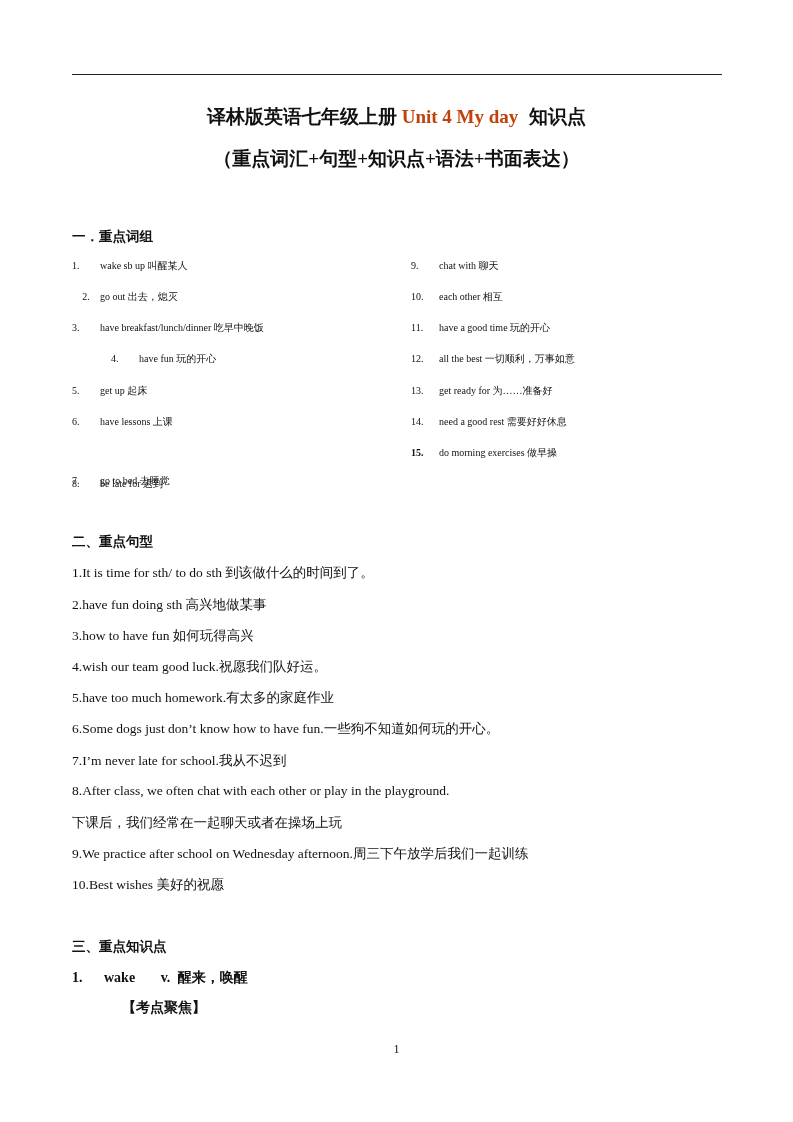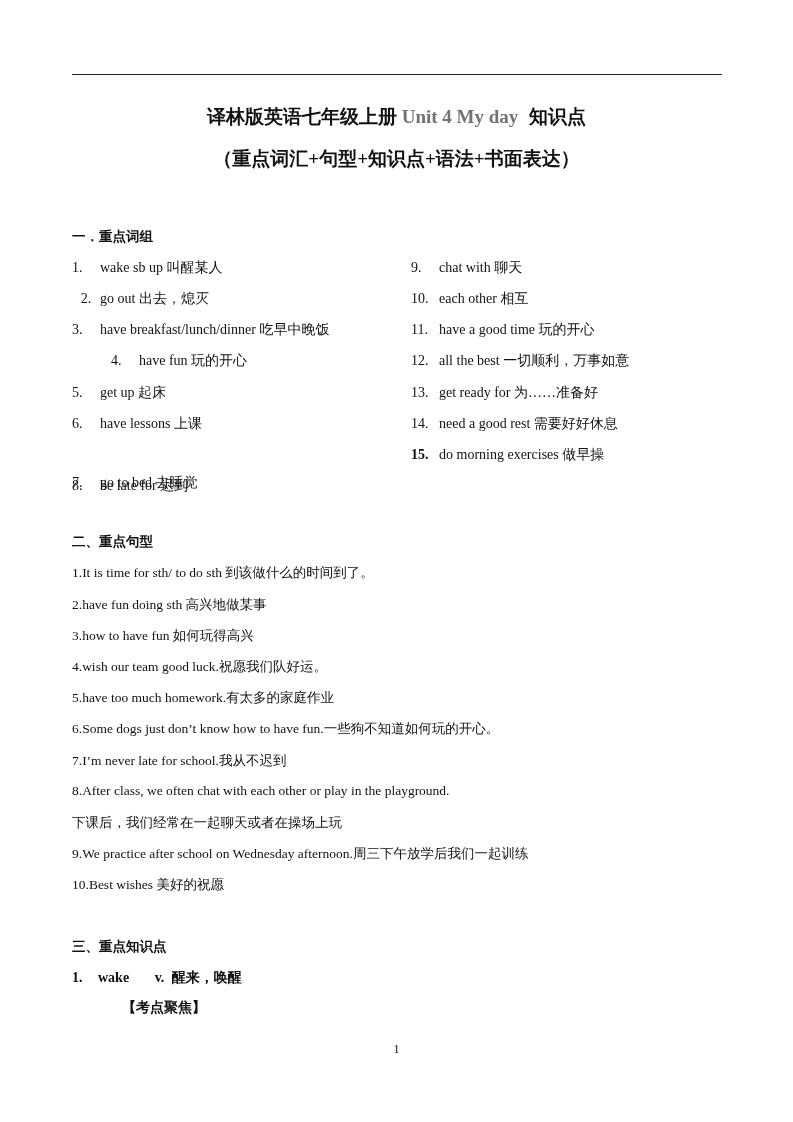--- a/index.html
+++ b/index.html
@@ -1,24 +1,24 @@
 <!DOCTYPE html>
 <html><head>
 <meta charset="utf-8">
 <style>
   html, body { margin: 0; padding: 0; background: #ffffff; }
   body { width: 793px; height: 1122px; position: relative; overflow: hidden;
          font-family: "Liberation Serif", "DejaVu Serif", serif; color: #111; }
   .hr { position: absolute; left: 72px; top: 74px; width: 650px; height: 1px; background: #222; }
   .title { position: absolute; left: 0; width: 793px; text-align: center; font-weight: bold; font-size: 19px; }
   .title1 { top: 104px; }
-  .title1 .en { color: #737373; text-align: center; }
+  .title1 .en { color: #c2410c; text-align: center; }
   .title2 { top: 146px; }
   .h { position: absolute; left: 72px; font-weight: bold; font-size: 13.5px; font-family: "DejaVu Sans", sans-serif; }
-  .item { position: absolute; font-size: 14px; white-space: nowrap; }
+  .item { position: absolute; font-size: 10px; white-space: nowrap; }
   .num { display: inline-block; width: 28px; }
   .num-bold { font-weight: bold; }
   .sent { position: absolute; left: 72px; font-size: 13.5px; white-space: nowrap; text-align: right; }
   .kp-head { position: absolute; left: 72px; font-size: 14px; font-weight: bold; white-space: nowrap; }
   .kp-head .pos { margin-left: 22px; }
   .focus { position: absolute; left: 90px; font-size: 14px; font-weight: bold; font-family: "DejaVu Sans", sans-serif; }
   .page-num { position: absolute; top: 1042px; left: 0; width: 793px; text-align: center; font-size: 12px; }
 </style>
 </head>
 <body>
@@ -60,19 +60,19 @@
 <div class="sent" style="top:720px;">6.Some dogs just don’t know how to have fun.一些狗不知道如何玩的开心。</div>
 <div class="sent" style="top:752px;">7.I’m never late for school.我从不迟到</div>
 <div class="sent" style="top:783px;">8.After class, we often chat with each other or play in the playground.</div>
 <div class="sent" style="top:814px;">下课后，我们经常在一起聊天或者在操场上玩</div>
 <div class="sent" style="top:845px;">9.We practice after school on Wednesday afternoon.周三下午放学后我们一起训练</div>
 <div class="sent" style="top:876px;">10.Best wishes  美好的祝愿</div>
 
 <div class="h" style="top:938px;">三、重点知识点</div>
 <div class="kp-head" style="top:969px;">
   <span>1.</span>
-  <span style="margin-left:12px;">wake</span>
+  <span style="margin-left:18px;">wake</span>
   <span class="pos">v.</span>
   <span style="font-family:'DejaVu Sans',sans-serif; margin-left:4px;">醒来，唤醒</span>
 </div>
 <div class="focus" style="top:999px;margin-left:32px;">【考点聚焦】</div>
 
 <div class="page-num">1</div>
 
 </body></html>

